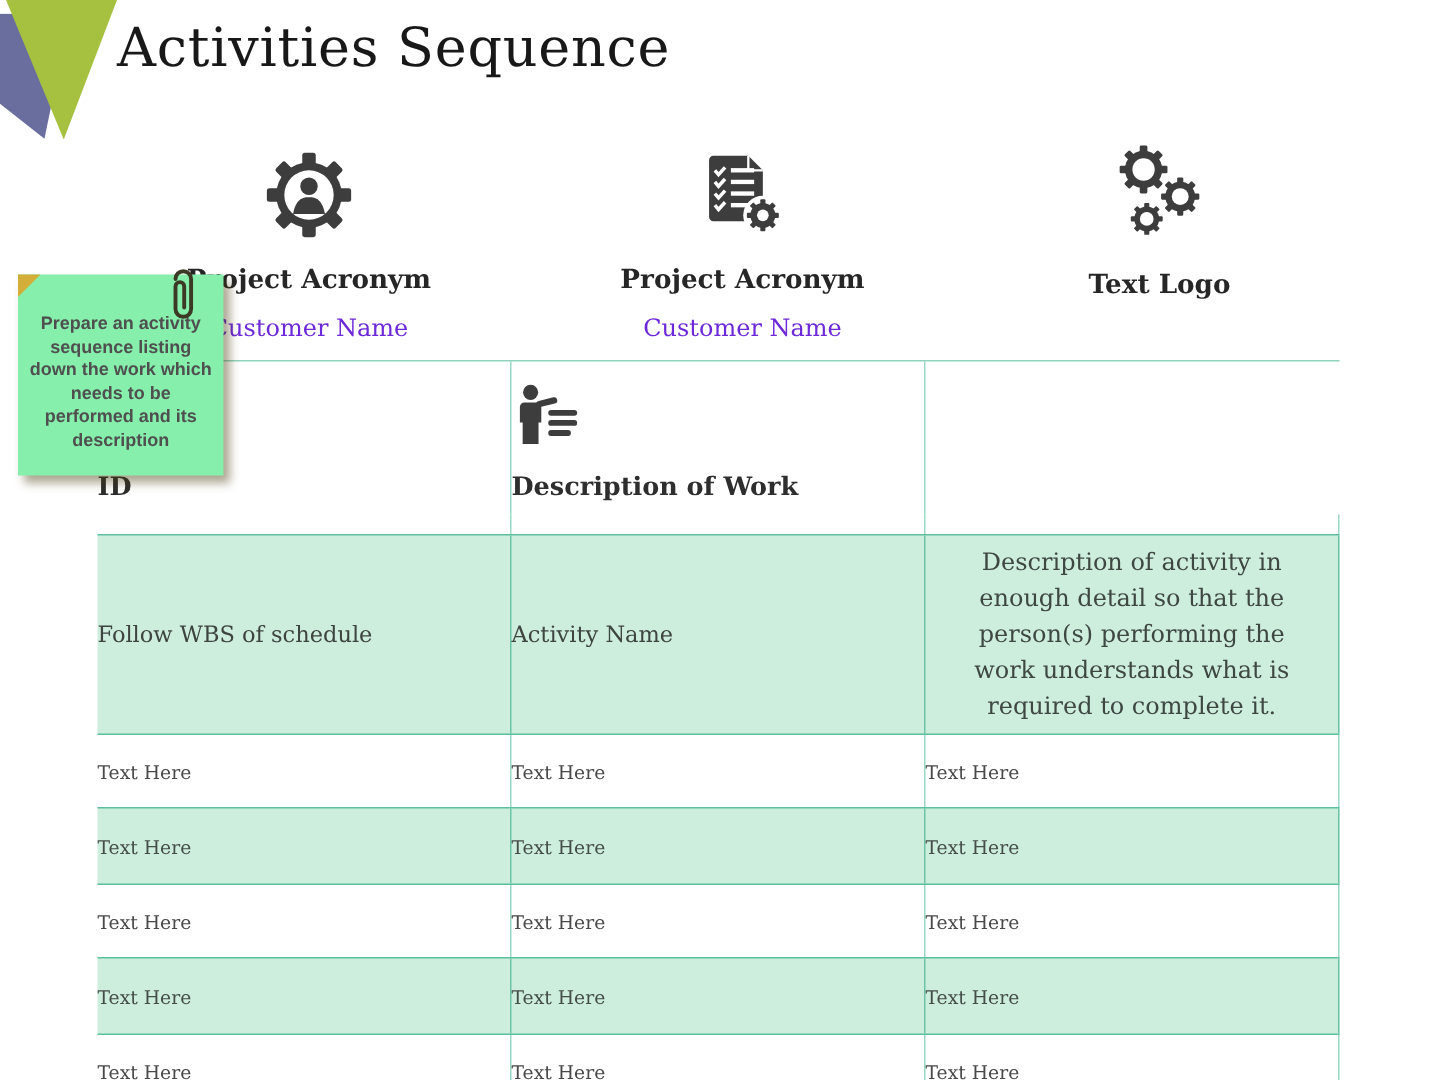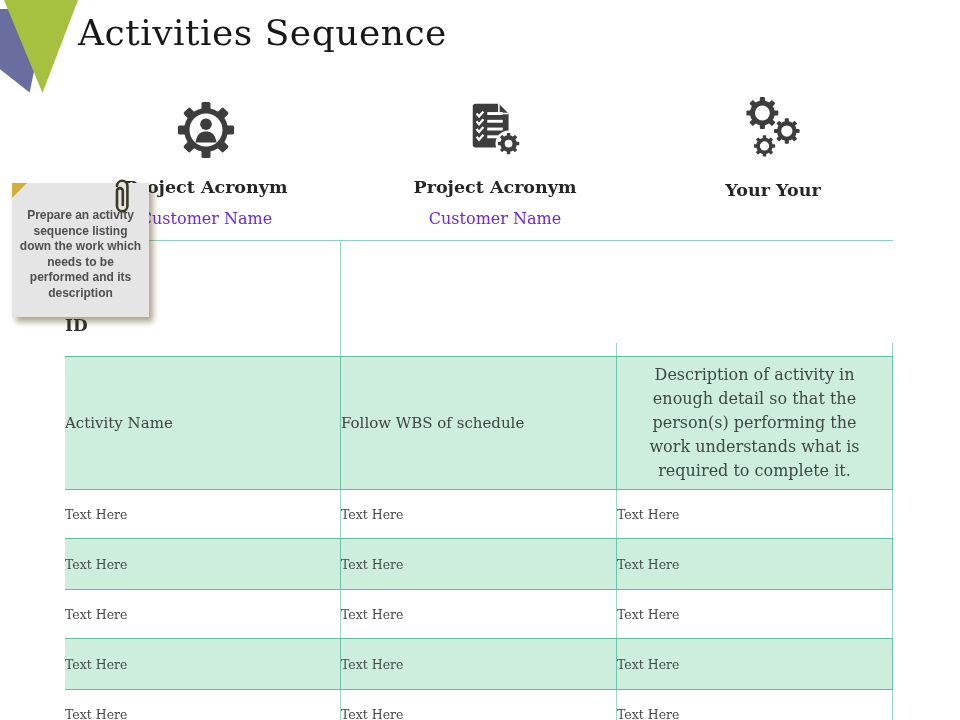--- a/index.html
+++ b/index.html
@@ -15,21 +15,21 @@
   
   .title{position:absolute;left:78px;top:12px;font-size:36px;color:#181818;letter-spacing:.5px;}
   
   .info-block{position:absolute;top:99px;width:230px;text-align:center;}
   .ib-1{left:91px;} .ib-2{left:380px;} .ib-3{left:658px;top:96px;}
   .info-icon svg{width:62px;height:62px;}
   .ib-3 .info-icon svg{width:68px;height:68px;}
   .info-title{font-size:17.5px;font-weight:bold;color:#262626;margin-top:12px;}
   .info-sub{font-size:16px;color:#6d28d9;margin-top:12px;}
   
-  .note{position:absolute;left:12px;top:183px;width:137px;height:134px;background:#e5e5e5;
+  .note{position:absolute;left:12px;top:183px;width:137px;height:134px;background:#86efac;
     box-shadow:4px 5px 6px rgba(70,58,12,.45);z-index:5;}
   .note::before{content:"";position:absolute;left:0;top:0;width:0;height:0;
     border-style:solid;border-width:15px 15px 0 0;border-color:#d3ae38 transparent transparent transparent;}
   .note-text{padding:25px 7px 0;font-family:"Liberation Sans",sans-serif;font-size:12px;
     line-height:15.5px;font-weight:600;color:#4f4f4f;text-align:center;}
   .paperclip{position:absolute;left:98px;top:-9px;z-index:6;}
   
   .ptable{position:absolute;left:65px;top:240px;width:828px;
     border-top:1px solid #8fd2bd;border-bottom:2px solid #7fcbb4;}
   .trow{display:flex;}
@@ -115,21 +115,21 @@
         <use href="#unit-gear" transform="translate(22 16) scale(15)"></use>
         <circle cx="22" cy="16" r="7" fill="#fff"></circle>
         <circle cx="45" cy="33" r="13.5" fill="#fff"></circle>
         <use href="#unit-gear" transform="translate(45 33) scale(12)"></use>
         <circle cx="45" cy="33" r="5.3" fill="#fff"></circle>
         <circle cx="24" cy="47" r="11.5" fill="#fff"></circle>
         <use href="#unit-gear" transform="translate(24 47) scale(10)"></use>
         <circle cx="24" cy="47" r="4.3" fill="#fff"></circle>
       </svg>
     </span>
-    <div class="info-title">Your Your</div>
+    <div class="info-title">Text Logo</div>
   </div>
 
   <div class="note">
     <span class="paperclip">
       <svg width="24" height="44" viewBox="0 0 24 44">
         <path d="M7 12 a5.2 5.2 0 0 1 10.4 0 v20 a5.2 5.2 0 0 1 -10.4 0 v-15 a2.9 2.9 0 0 1 5.8 0 v14" fill="none" stroke="#3c3a25" stroke-width="2.6" stroke-linecap="round"></path>
       </svg>
     </span>
     <div class="note-text">Prepare an activity sequence listing down the work which needs to be performed and its description</div>
   </div>
@@ -150,31 +150,44 @@
             </g>
             <g transform="translate(26 47) rotate(-48)" stroke="#fff" stroke-width="1.6">
               <path d="M-2 0 L6 -4.5 L6 4.5 Z"></path>
               <rect x="6" y="-4.5" width="22" height="9" rx="1.5"></rect>
               <rect x="23" y="-4.5" width="2" height="9" fill="#fff" stroke="none"></rect>
             </g>
           </svg>
         </span>
         <div class="col-label">ID</div>
       </div>
+      <div class="tcell">
+        <span class="icon">
+          <svg viewBox="0 0 64 56" width="54" height="47" fill="#3d3d3d">
+            <circle cx="15" cy="9" r="6"></circle>
+            <path d="M10 17 h10 a3.5 3.5 0 0 1 3.5 3.5 V33 h-2.2 V50 H8.7 V33 H6.5 V20.5 A3.5 3.5 0 0 1 10 17 Z"></path>
+            <rect x="19" y="16.5" width="17" height="5" rx="2.5" transform="rotate(-14 19 16.5)"></rect>
+            <rect x="29" y="23" width="23" height="4.6" rx="2.3"></rect>
+            <rect x="29" y="31" width="23" height="4.6" rx="2.3"></rect>
+            <rect x="29" y="39" width="18" height="4.6" rx="2.3"></rect>
+          </svg>
+        </span>
+        <div class="col-label">Description of Work</div>
+      </div>
     </div>
 
     <div class="trow gap-row">
       <div class="tcell"></div>
       <div class="tcell"></div>
       <div class="tcell"></div>
     </div>
 
     <div class="trow row-green row-first">
+      <div class="tcell">Follow WBS of schedule</div>
       <div class="tcell">Activity Name</div>
-      <div class="tcell">Follow WBS of schedule</div>
       <div class="tcell cell-small">Description of activity in enough detail so that the person(s) performing the work understands what is required to complete it.</div>
     </div>
 
     <div class="trow row-white">
       <div class="tcell">Text Here</div>
       <div class="tcell">Text Here</div>
       <div class="tcell">Text Here</div>
     </div>
 
     <div class="trow row-green row-rest">

